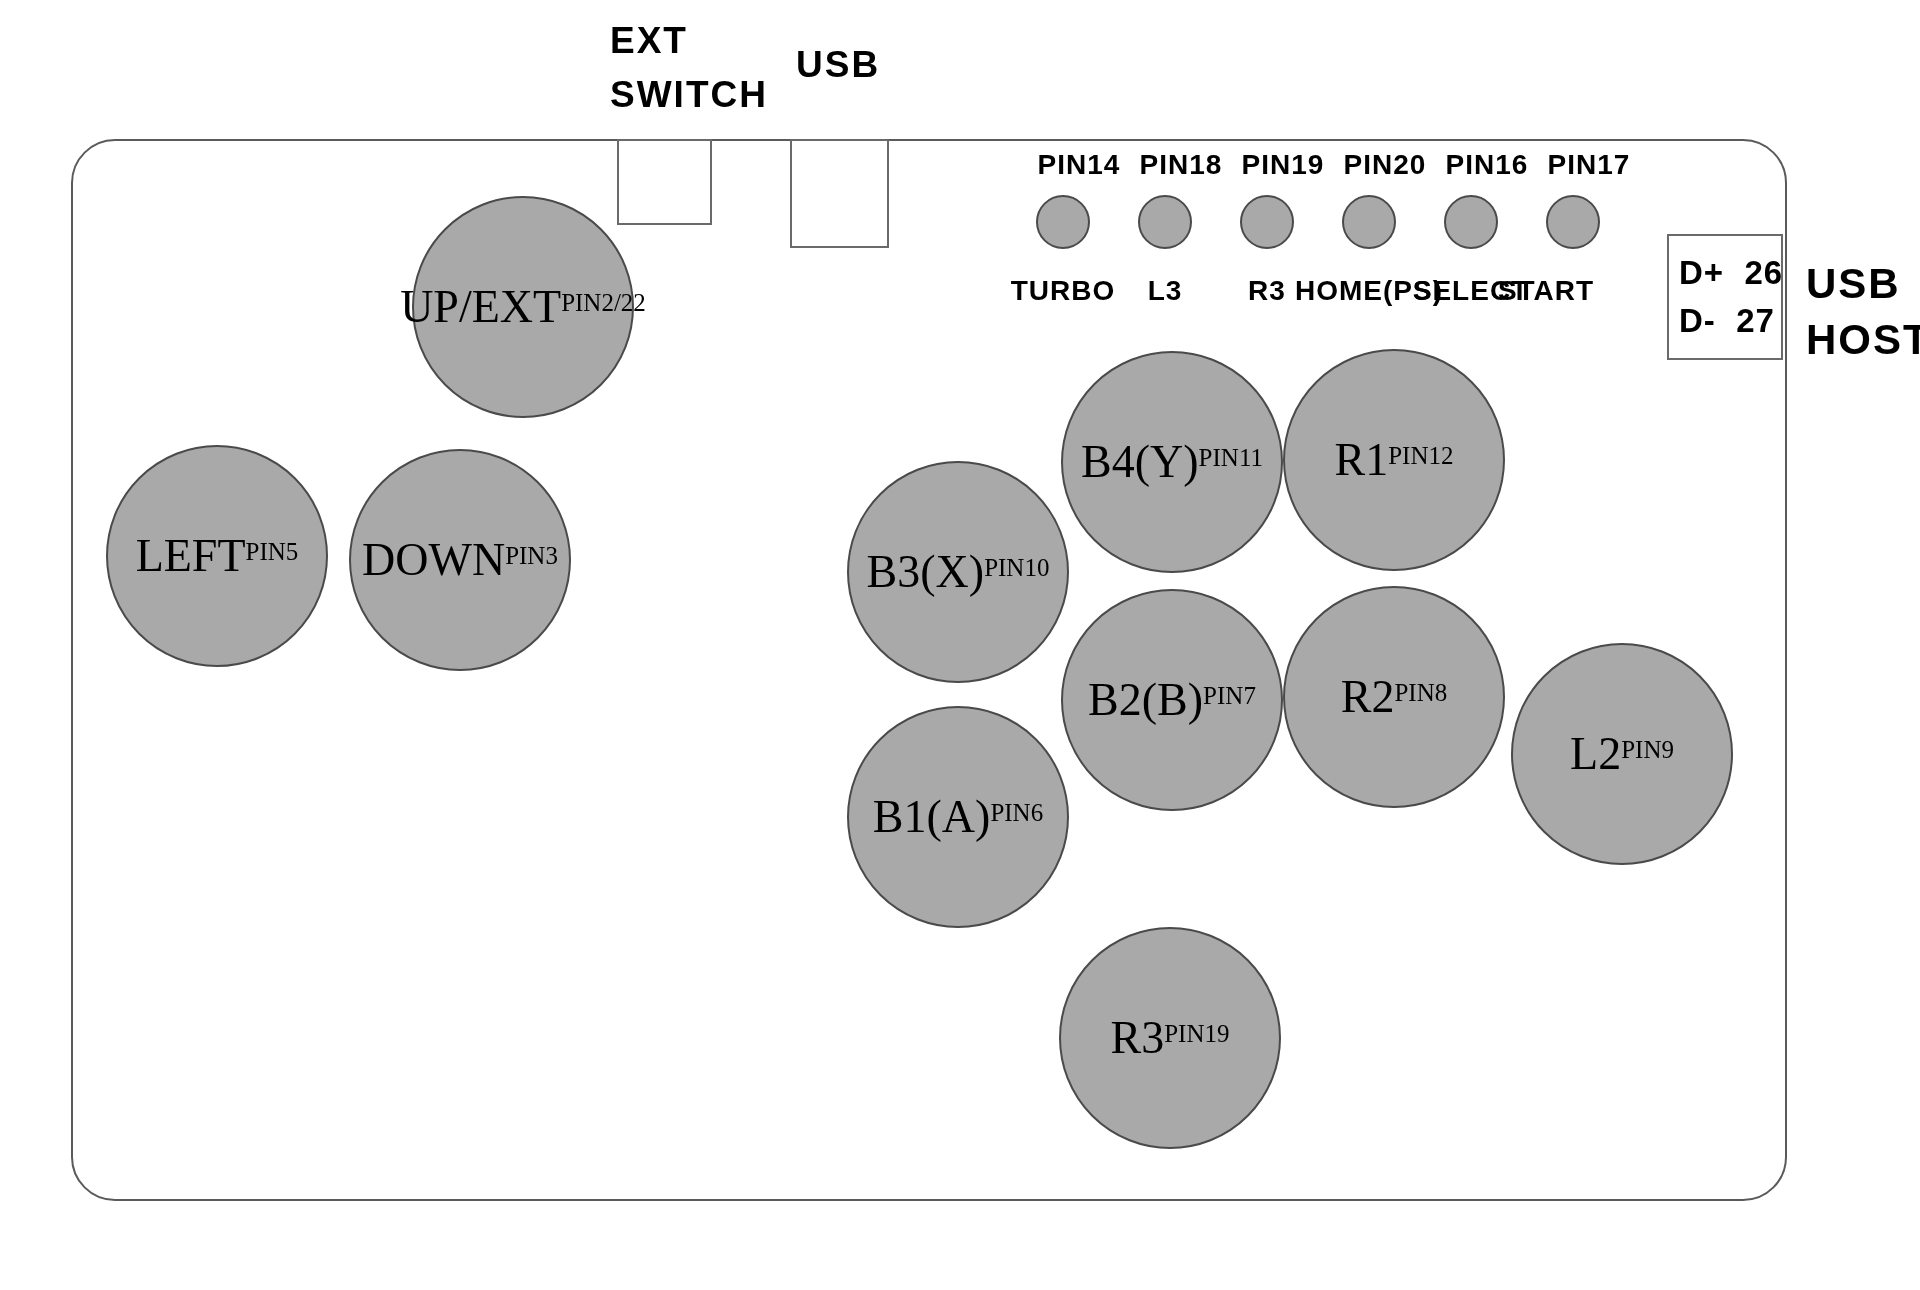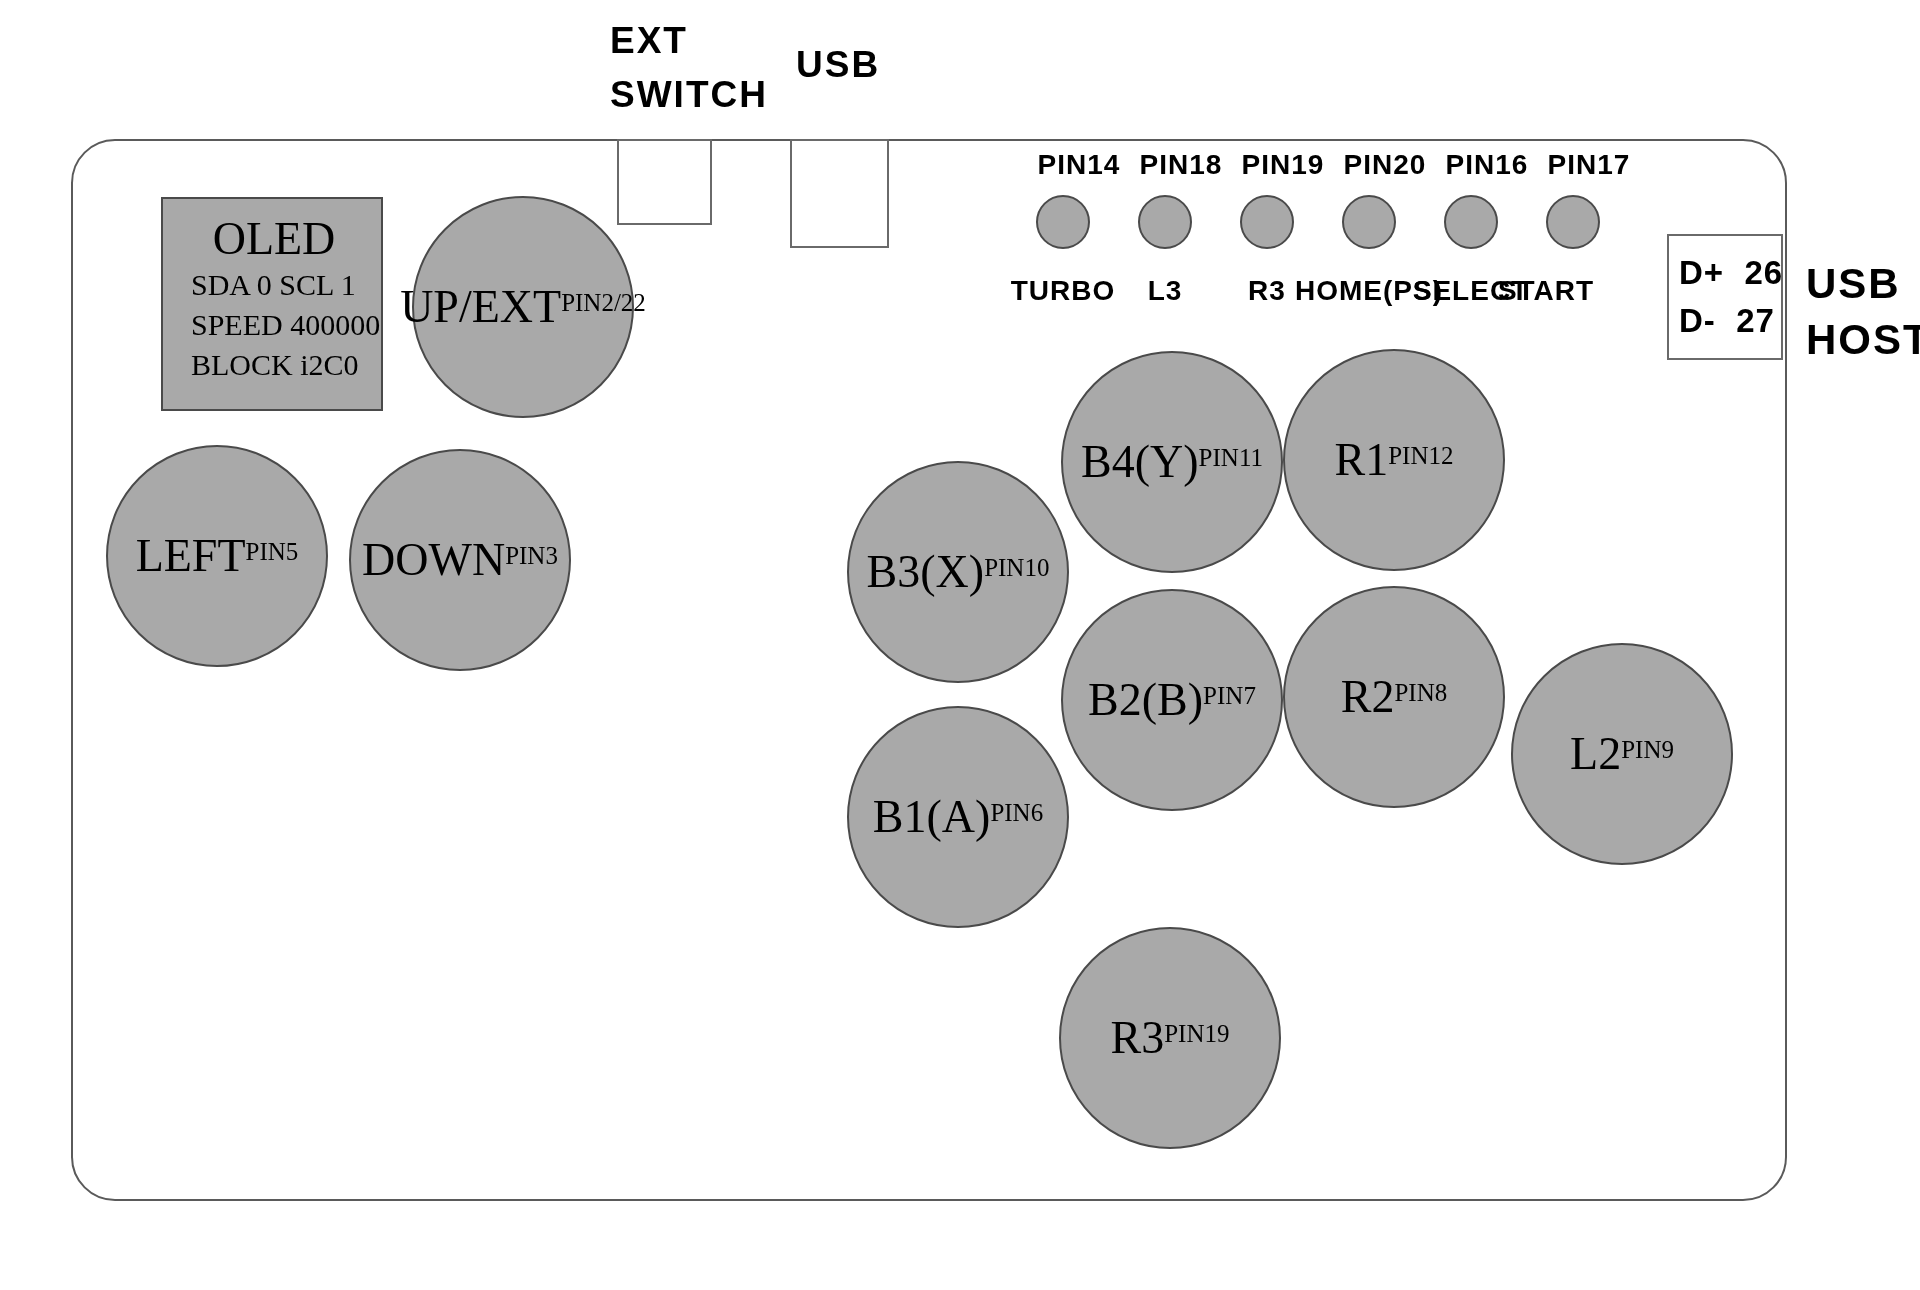--- a/index.html
+++ b/index.html
@@ -83,26 +83,20 @@
 
   <div class="toplabel ext gothic">EXT
 SWITCH</div>
   <div class="toplabel usb gothic">USB</div>
 
   <div class="enclosure"></div>
 
   <div class="stub ext"></div>
   <div class="stub usb"></div>
 
-  <div class="oled">
-    <div class="title">OLED</div>
-    <div class="line">SDA 0 SCL 1</div>
-    <div class="line">SPEED 400000</div>
-    <div class="line">BLOCK i2C0</div>
-  </div>
 
   <div class="aux-top gothic" style="left:1063px">PIN14</div>
   <div class="aux-top gothic" style="left:1165px">PIN18</div>
   <div class="aux-top gothic" style="left:1267px">PIN19</div>
   <div class="aux-top gothic" style="left:1369px">PIN20</div>
   <div class="aux-top gothic" style="left:1471px">PIN16</div>
   <div class="aux-top gothic" style="left:1573px">PIN17</div>
 
   <div class="aux-circle" style="left:1036px"></div>
   <div class="aux-circle" style="left:1138px"></div>

